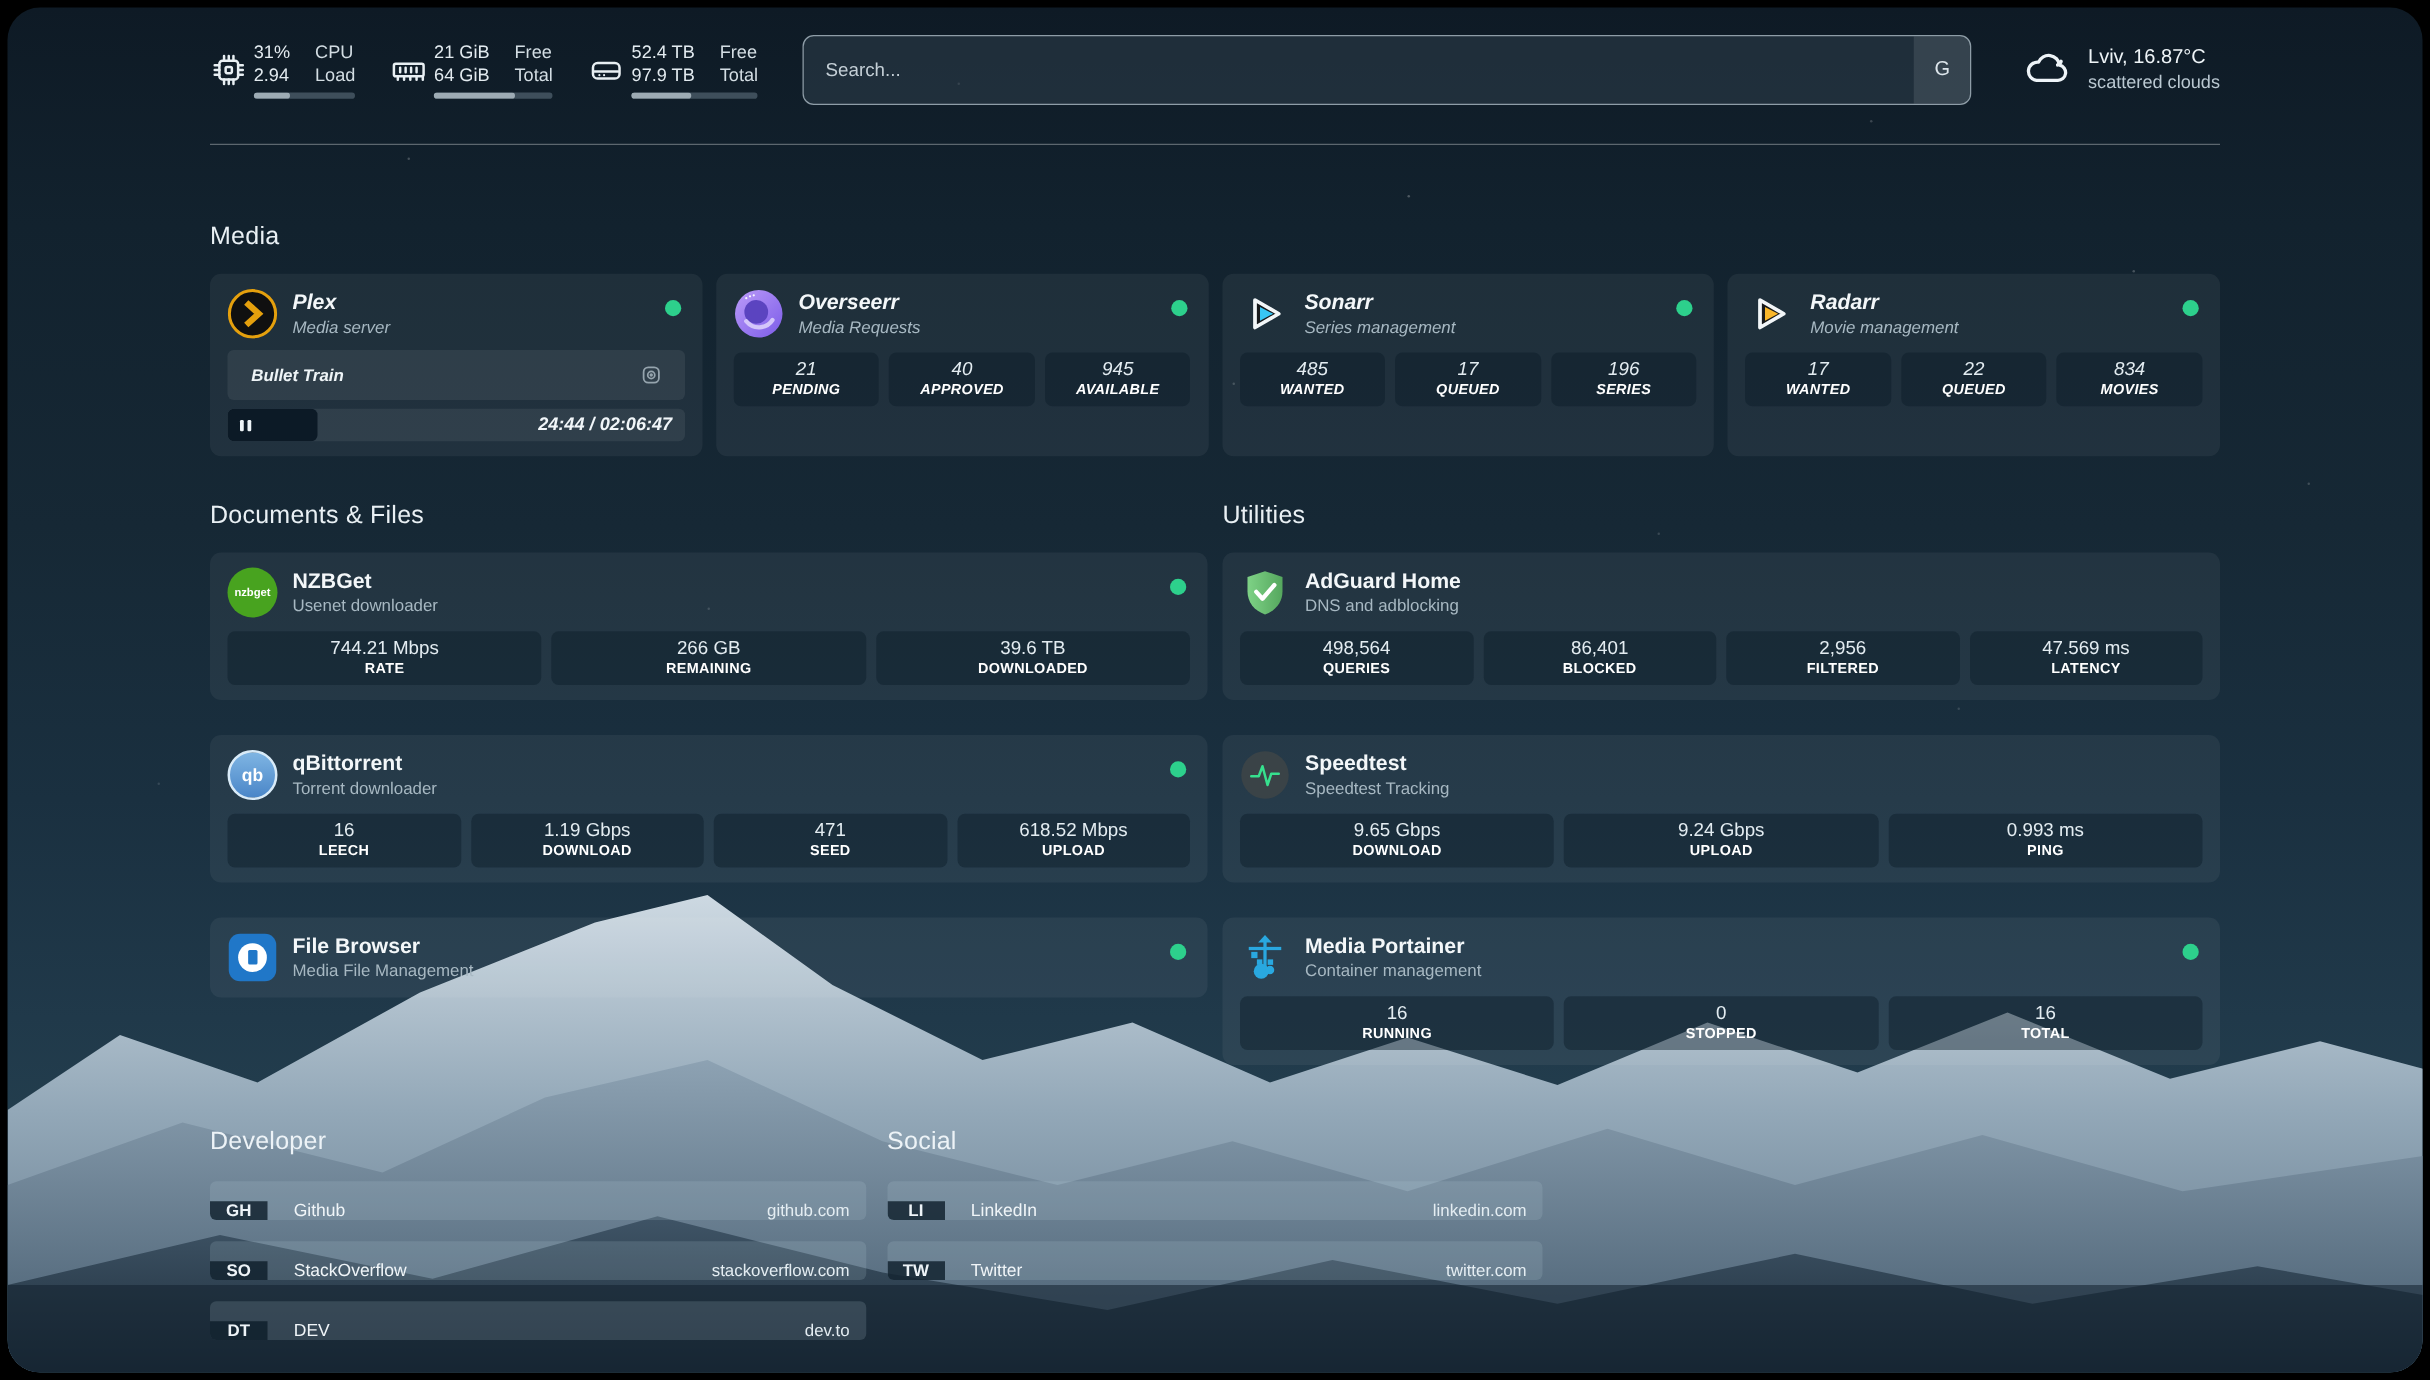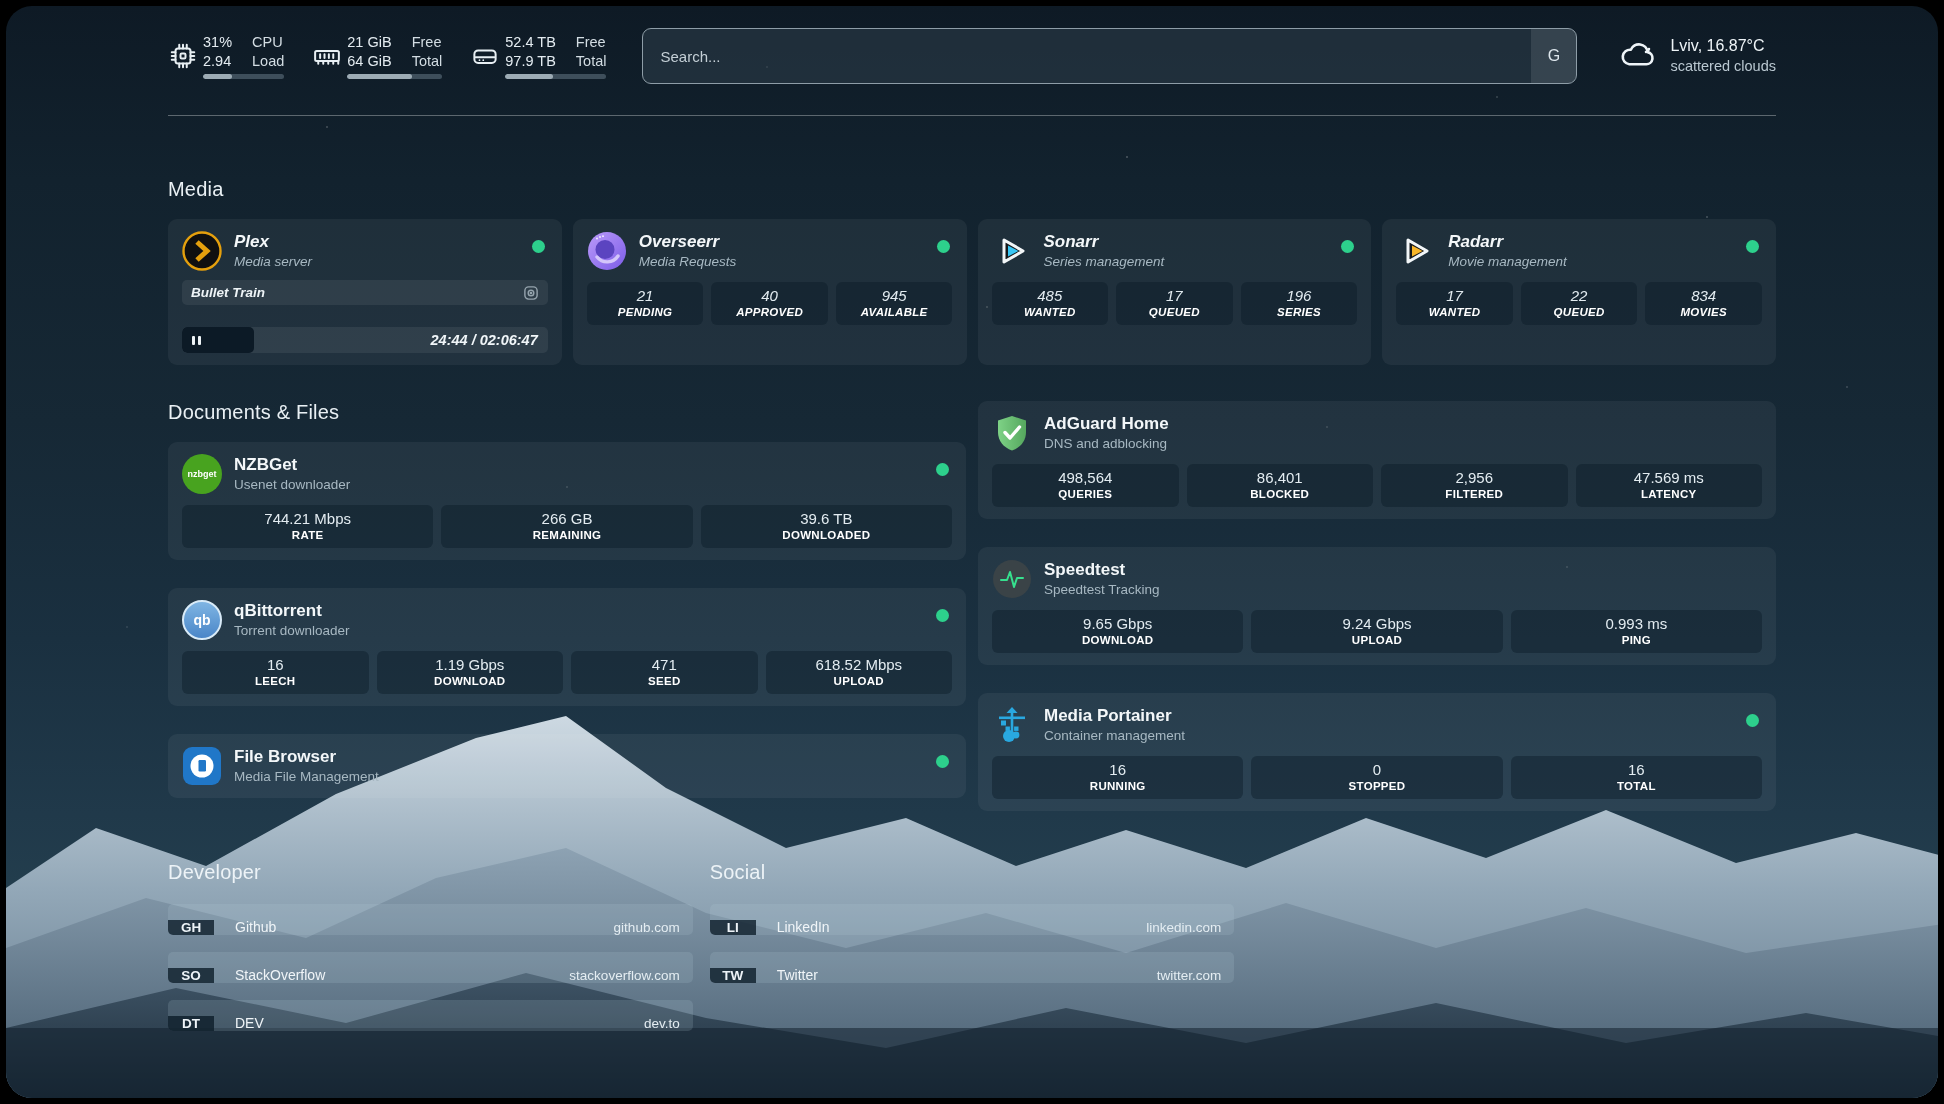--- a/index.html
+++ b/index.html
@@ -57,24 +57,24 @@
   .svc-name { font-size:17px; font-weight:600; color:#f3f7f9; line-height:1.25; }
   .svc-desc { font-size:13.5px; color:#a7b8c2; line-height:1.3; margin-top:1px; }
   .dot { position:absolute; top:21px; right:17px; width:13px; height:13px; border-radius:50%; background:#2dd08c; }
 
   .stats { display:flex; gap:8px; margin-top:11px; }
   .stat { flex:1; background:rgba(10,26,37,.42); border-radius:6px; text-align:center; padding:5px 4px 7px; }
   .stat-v { font-size:15px; color:#e3ecf1; white-space:nowrap; }
   .stat-l { font-size:11.5px; font-weight:700; color:#fff; margin-top:2px; letter-spacing:.3px; }
 
   
-  .np-row { margin-top:9px; background:rgba(255,255,255,.07); border-radius:5px; height:25px;
-    display:flex; align-items:center; padding:0 9px; font-size:13.5px; font-weight:600; color:#eef4f7; }
+  .np-row { margin-top:9px; background:rgba(255,255,255,.07); border-radius:5px; height:40px;
+    display:flex; align-items:center; padding:0 19px; font-size:13.5px; font-weight:600; color:#eef4f7; }
   .np-icon { margin-left:auto; opacity:.75; display:flex; }
-  .pg-row { margin-top:22px; background:rgba(255,255,255,.07); border-radius:5px; height:26px;
+  .pg-row { margin-top:7px; background:rgba(255,255,255,.07); border-radius:5px; height:26px;
     position:relative; display:flex; align-items:center; overflow:hidden; }
   .pg-fill { position:absolute; left:0; top:0; bottom:0; background:#0c1a26; border-radius:5px;
     display:flex; align-items:center; padding-left:10px; gap:3px; }
   .pbar { width:3px; height:9px; background:#eef4f7; border-radius:1px; }
   .pg-time { margin-left:auto; font-weight:700; font-size:14.5px; color:#f1f6f9; padding-right:10px; z-index:1; }
 
   .twocol { display:grid; grid-template-columns:1fr 1fr; gap:12px; margin-top:36px; }
   .col-title { margin-bottom:18px; }
   .col .card { margin-bottom:28px; }
   .col .card:last-child { margin-bottom:0; }
@@ -436,20 +436,21 @@
             </span>
             <div>
               <div class="svc-name">File Browser</div>
               <div class="svc-desc">Media File Management</div>
             </div>
           </div>
         </div>
       </div>
 
       <div class="col">
+        <div class="sec-title col-title">Utilities</div>
 
         <div class="card auto">
 
           <div class="card-head">
             <span class="svc-icon">
               <svg width="40" height="40" viewBox="0 0 40 40">
                 <defs>
                     <linearGradient id="adg" x1="0" y1="0" x2="1" y2="0">
                   <stop offset="0" stop-color="#7ed286"></stop>
                       <stop offset="1" stop-color="#55a75e"></stop>

